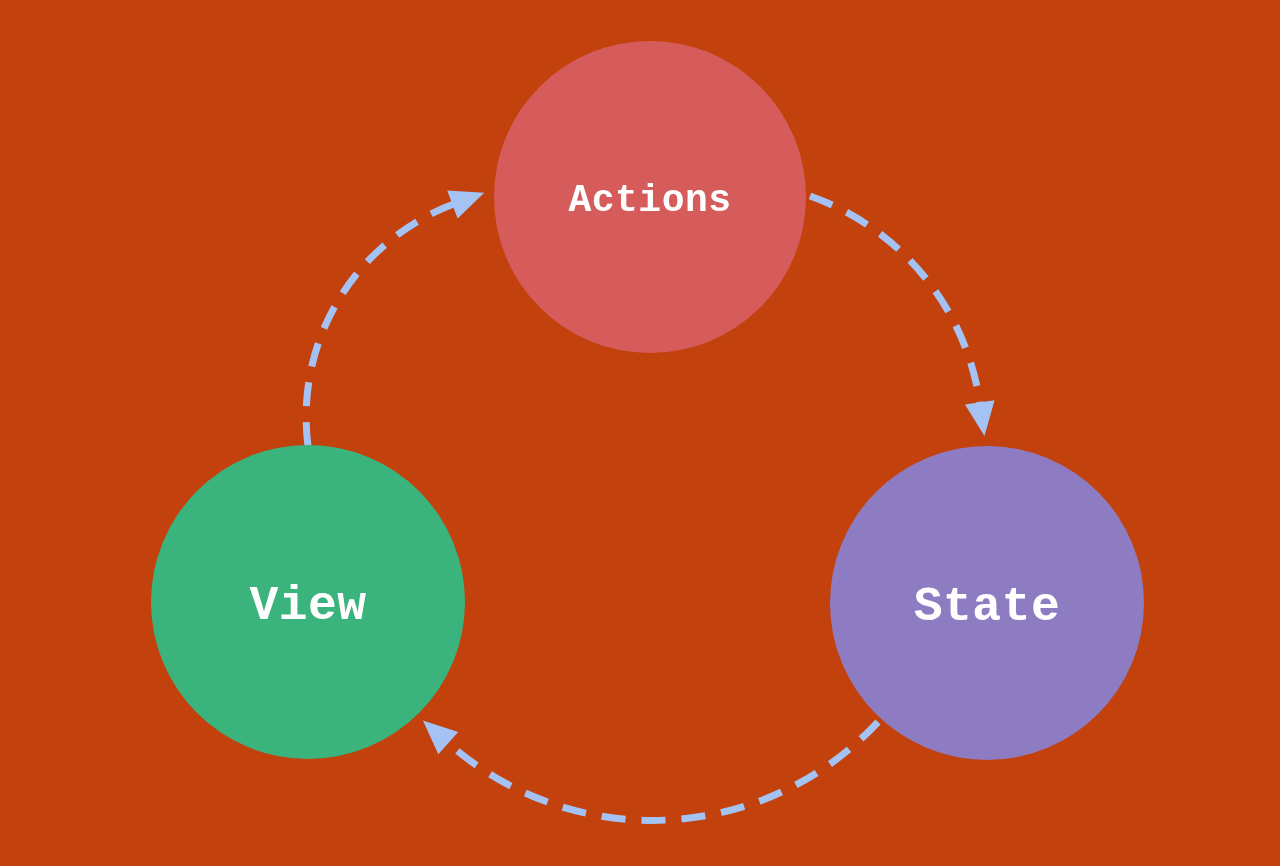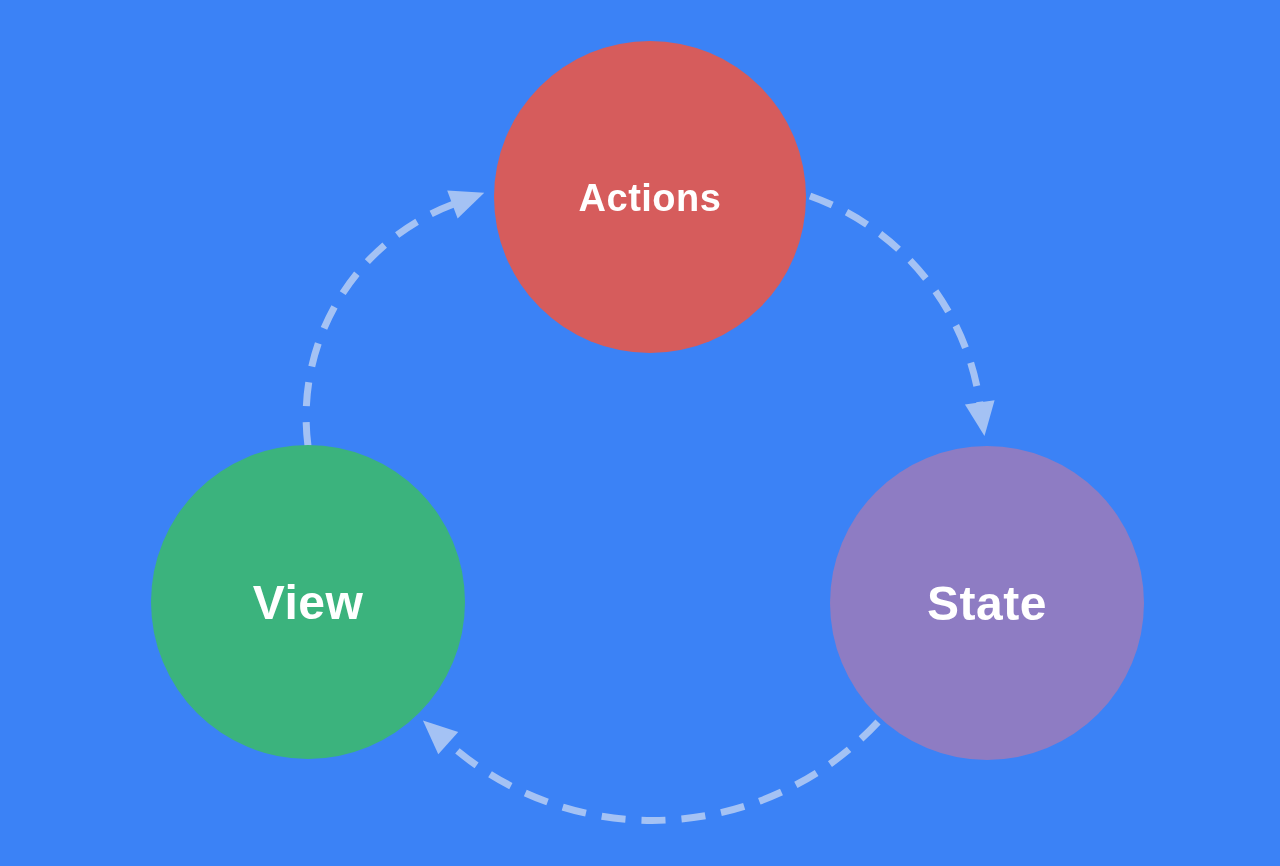--- a/index.html
+++ b/index.html
@@ -4,23 +4,23 @@
 <style>
   html, body {
     margin: 0;
     padding: 0;
     background: #ffffff;
   }
   .stage {
     position: relative;
     width: 1280px;
     height: 866px;
-    background: #3b82f6;
+    background: #c2410c;
     overflow: hidden;
-    font-family: Liberation Sans, sans-serif;
+    font-family: Liberation Mono, monospace;
   }
   svg { display: block; }
   .edge {
     fill: none;
     stroke-width: 7;
     stroke-dasharray: 24 16;
     stroke-linecap: butt;
   }
   .node-label {
     fill: #ffffff;

